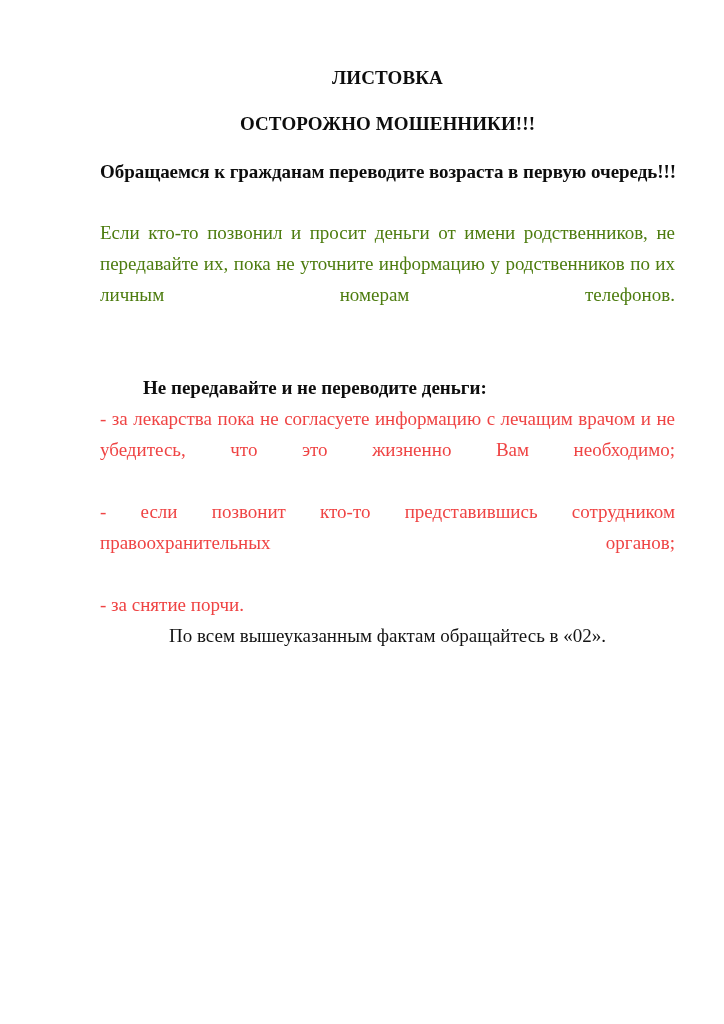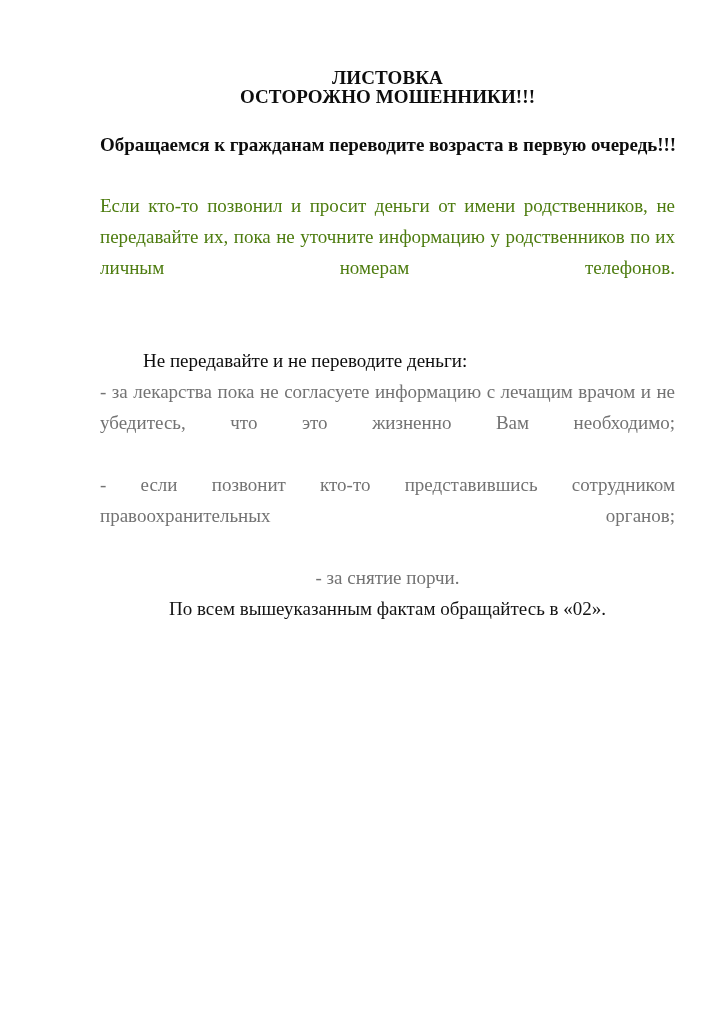--- a/index.html
+++ b/index.html
@@ -43,20 +43,21 @@
     color: #0d0d0d;
     letter-spacing: 0.1px;
     white-space: nowrap;
   }
 
   .heading-title {
     margin-top: 68px;
   }
 
   .heading-alert {
+    margin-top: 27px;
   }
 
   .heading-appeal {
     margin-top: 29px;
     letter-spacing: -0.05px;
   }
 
   
 
   .para {
@@ -68,47 +69,47 @@
     margin: 0;
   }
 
   .para-intro {
     margin-top: 36px;
   }
 
   .subheading {
     font-size: 19px;
     line-height: 31px;
-    font-weight: normal;
+    font-weight: bold;
     color: #0d0d0d;
     margin: 0;
     margin-top: 31px;
     padding-left: 43px;
     text-align: left;
   }
 
   .list-item {
     font-size: 19px;
     line-height: 31px;
     text-align: justify;
     text-justify: inter-word;
-    color: #737373;
+    color: #ef4444;
     margin: 0;
   }
 
   
   .para::after,
   .list-item::after {
     content: "";
     display: inline-block;
     width: 100%;
   }
 
   .no-justify {
-    text-align: center;
+    text-align: left;
   }
   .no-justify::after { display: none; }
 
   .closing {
     font-size: 19px;
     line-height: 31px;
     text-align: center;
     color: #141414;
     margin: 0;
   }

